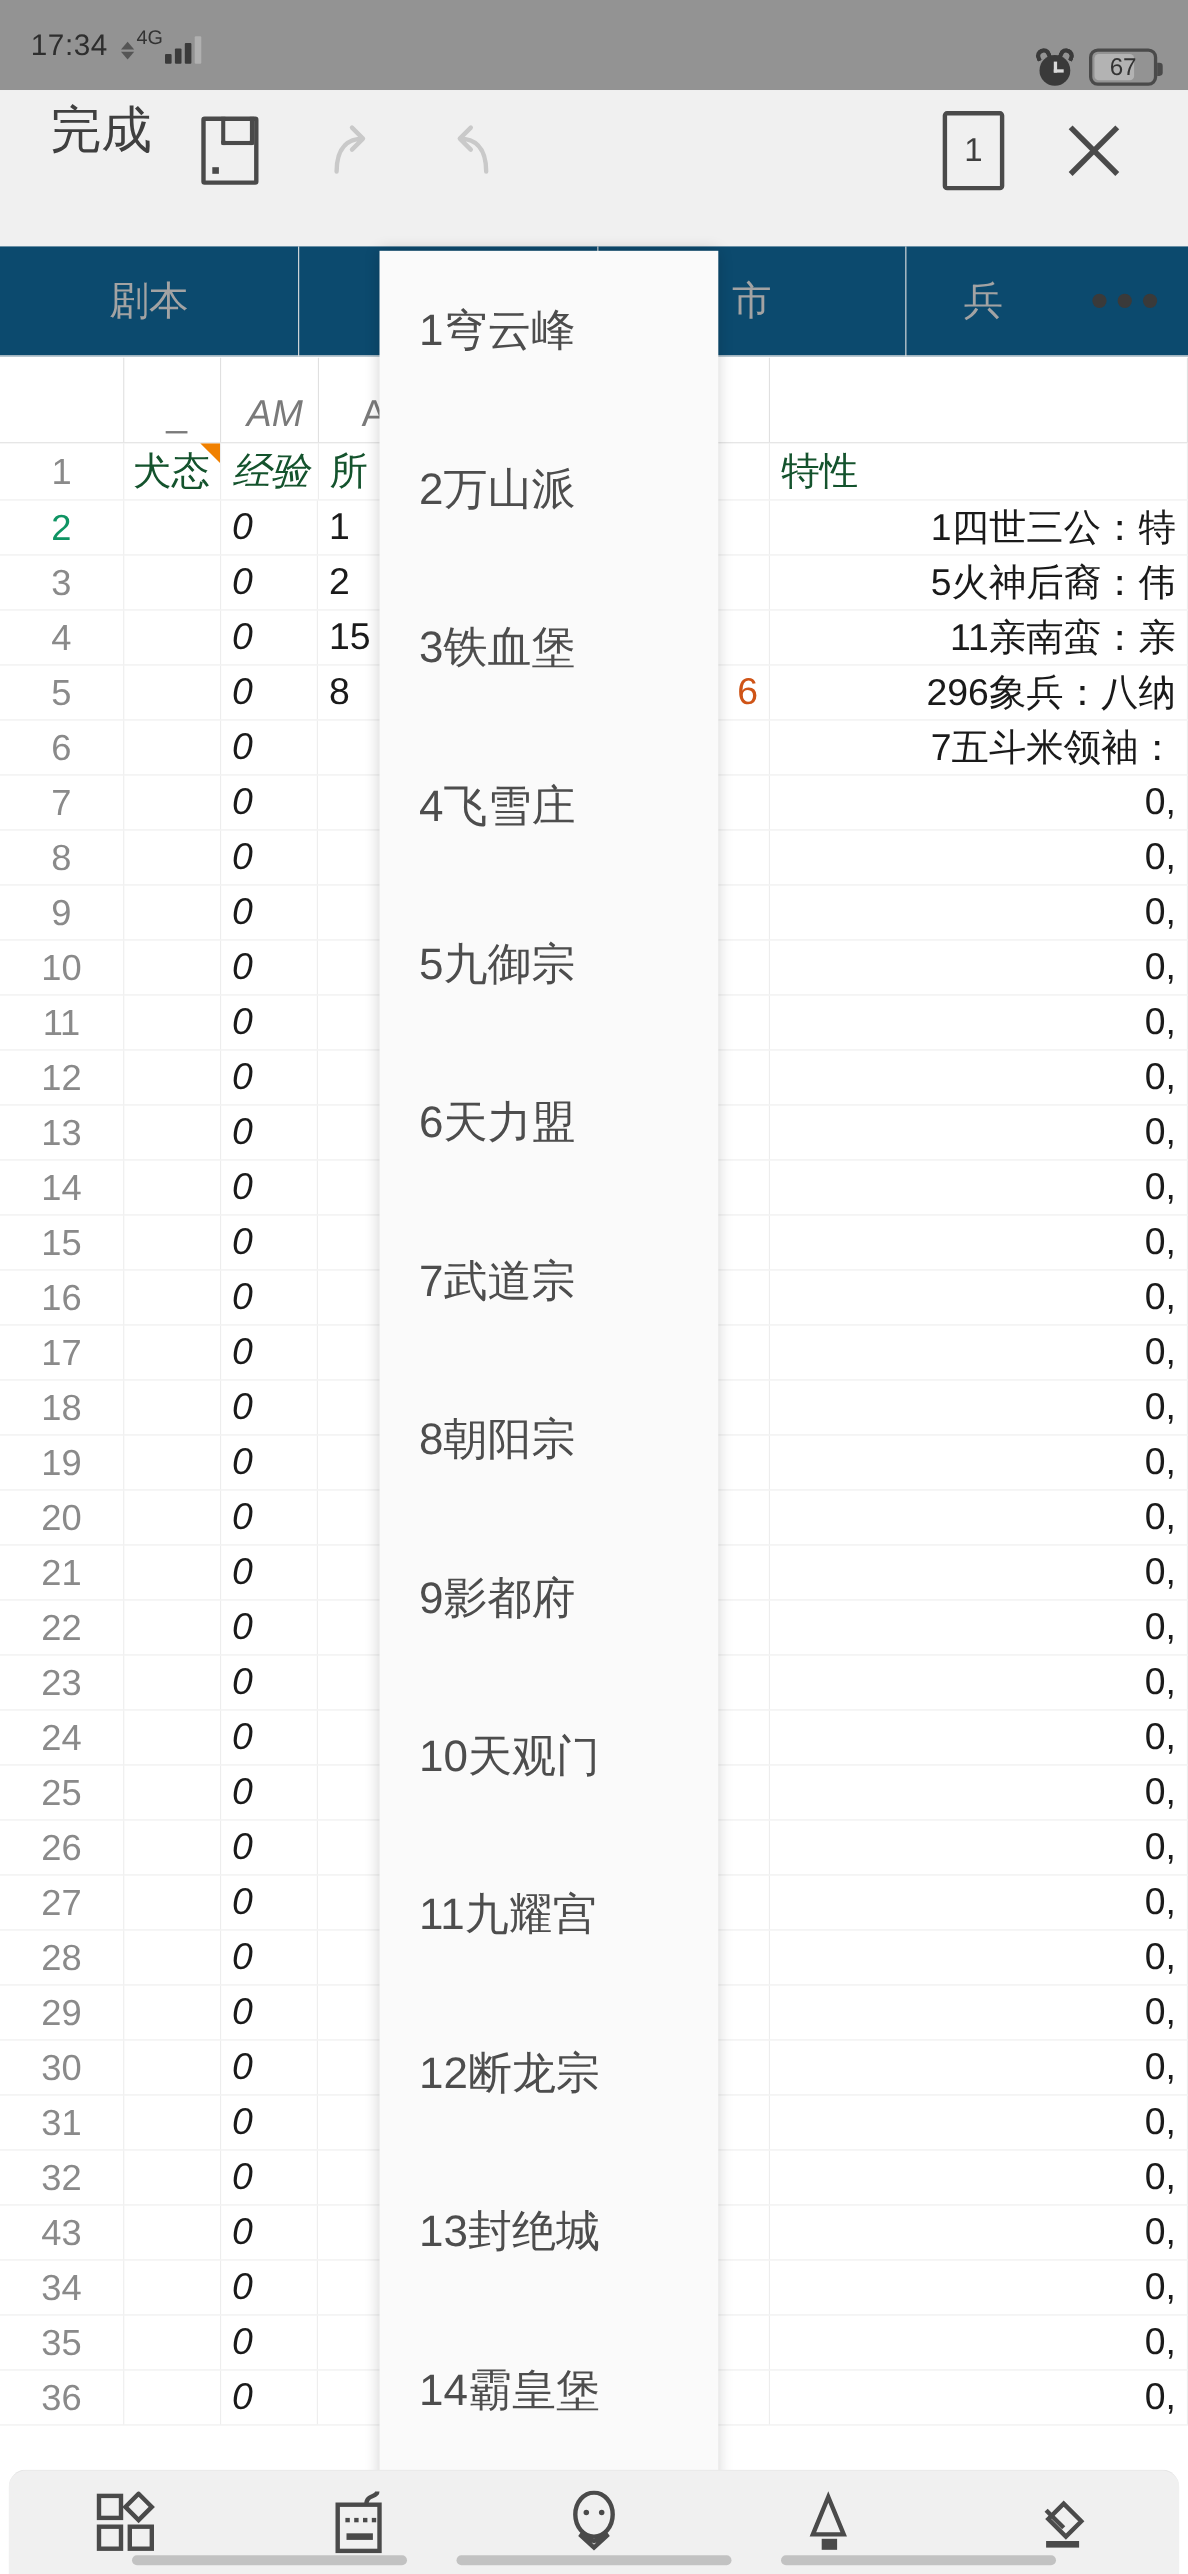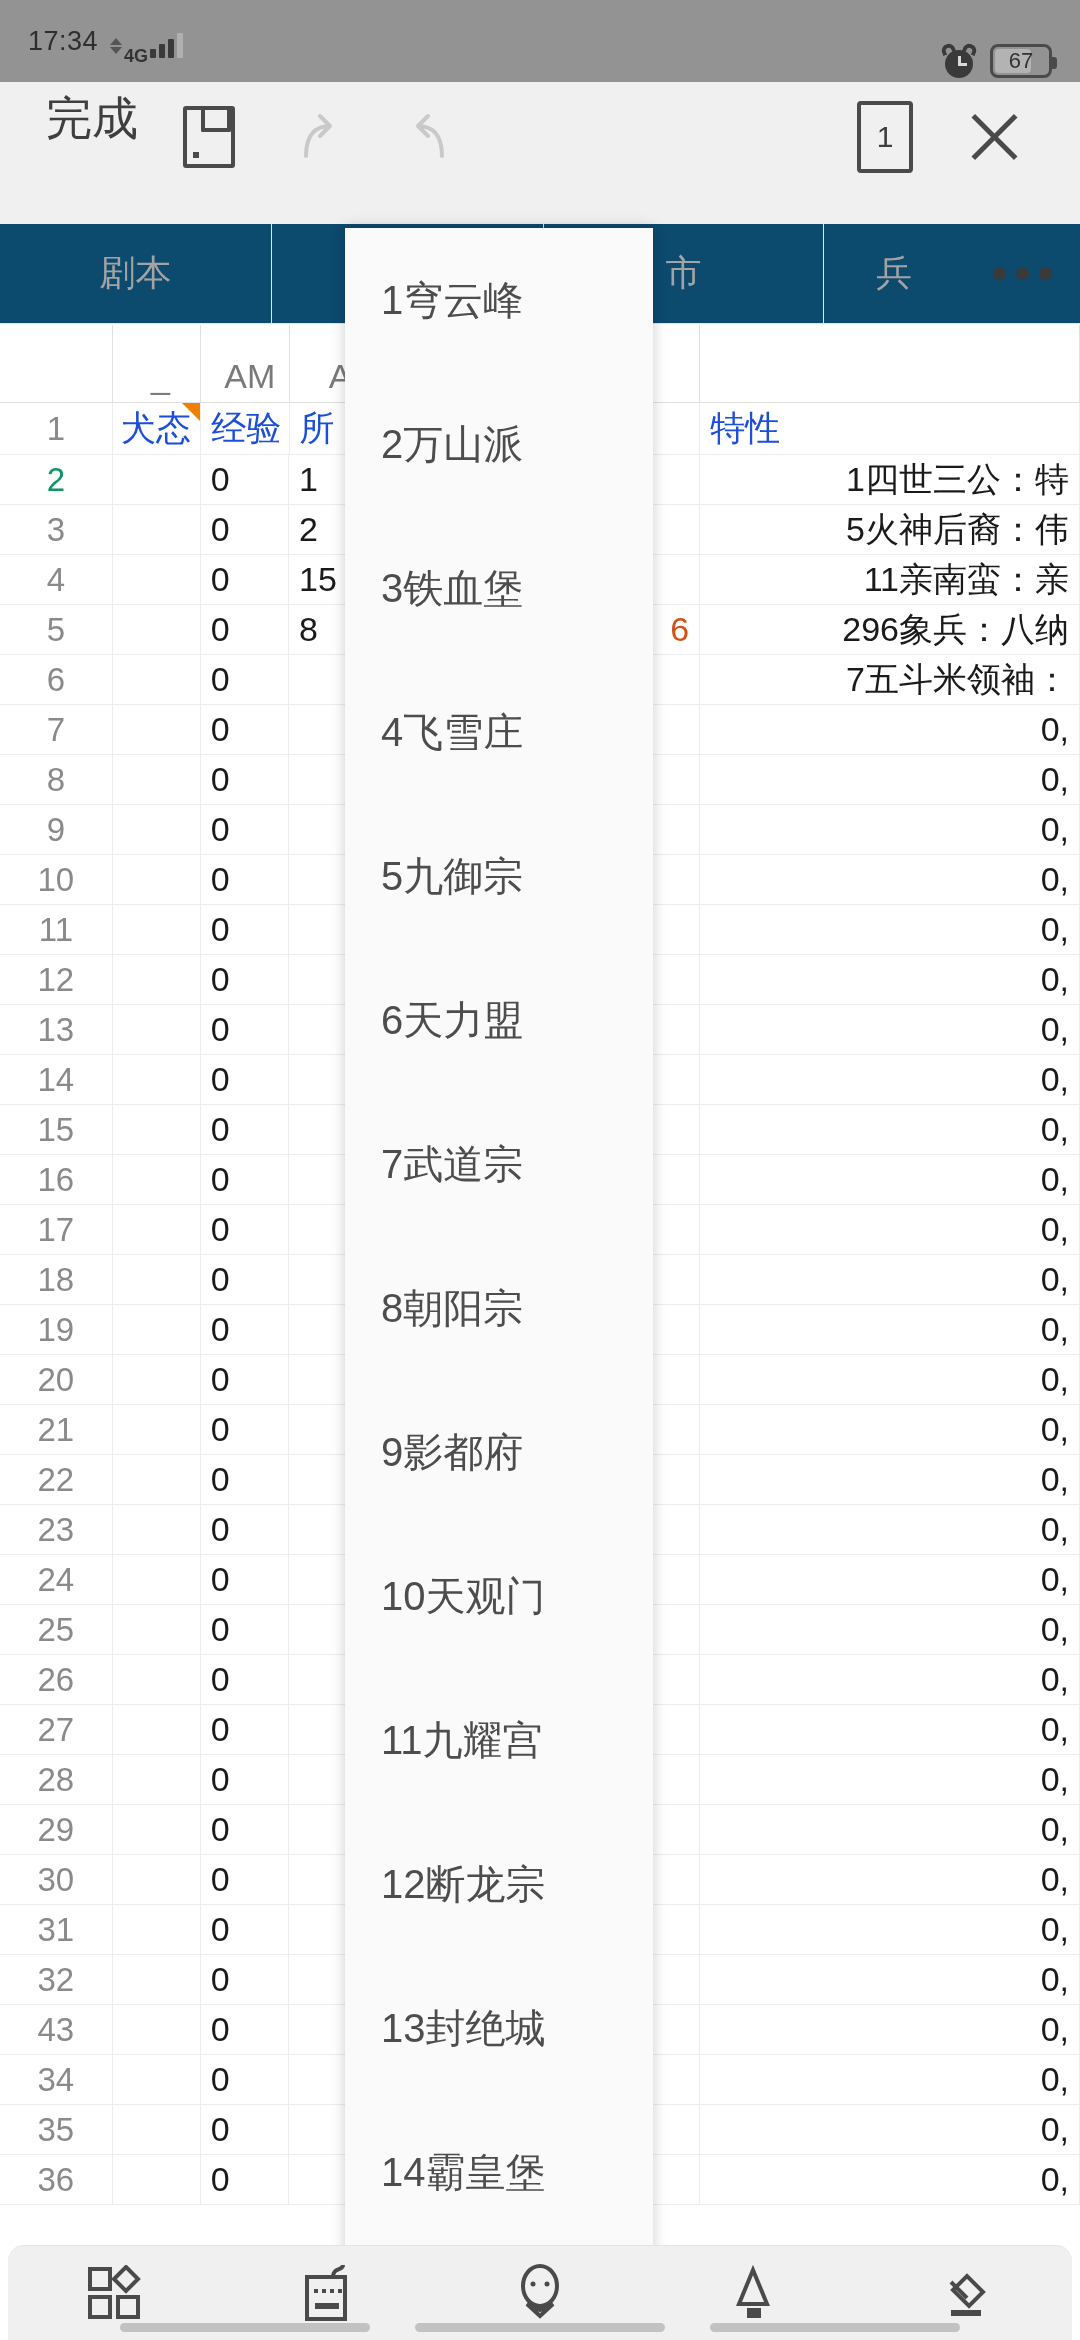--- a/index.html
+++ b/index.html
@@ -16,21 +16,21 @@
     position: absolute; left: 0; top: 0; width: 1080px; height: 82px;
     background: #939393; display: flex; align-items: center;
     padding: 0 28px; color: #2b2b2b;
   }
   .sb-time { font-size: 27px; letter-spacing: 0.5px; color: #2e2e2e; }
   .sb-net { display: flex; align-items: flex-end; margin-left: 12px; height: 34px; }
   .sb-arrows { display:flex; flex-direction:column; justify-content:center; margin-right:2px; padding-bottom:4px;}
   .sb-arrows span { display:block; width:0;height:0;border-left:6px solid transparent;border-right:6px solid transparent;}
   .sb-arrows .up { border-bottom:7px solid #555; margin-bottom:2px;}
   .sb-arrows .dn { border-top:7px solid #555;}
-  .sb-4g { font-size:18px; font-weight:bold; color:#333; align-self:flex-start; margin-right:2px;margin-top:22px; }
+  .sb-4g { font-size:18px; font-weight:normal; color:#333; align-self:flex-start; margin-right:2px; }
   .bars { display: flex; align-items: flex-end; gap: 3px; height: 26px; }
   .bars i { display:block; width:6px; background:#3a3a3a; border-radius:1px; }
   .bars i:nth-child(1){height:9px}
   .bars i:nth-child(2){height:14px}
   .bars i:nth-child(3){height:19px}
   .bars i:nth-child(4){height:25px; background:#b0b0b0}
   .sb-spacer { flex: 1; }
   .sb-right { display: flex; align-items: flex-end; gap: 14px; margin-top: 40px; }
   .alarm { position: relative; width: 34px; height: 34px; }
   .alarm .face { position:absolute; left:3px; top:6px; width:28px; height:28px; border-radius:50%; background:#3a3a3a;}
@@ -79,25 +79,25 @@
   .tab-more b { display:inline-block; width:13px; height:13px; border-radius:50%; background:#3a3a3a; margin:0 5px;}
 
   
   .sheet { position:absolute; left:0; top:325px; width:1080px; height:1920px; overflow:hidden; background:#fff; }
   .colhead { display:flex; height:78px; border-bottom:1px solid #e0e0e0; }
   .colhead .ch { border-right:1px solid #e0e0e0; display:flex; align-items:flex-end; justify-content:center;
                  color:#7a7a7a; font-size: 34px; padding-bottom: 6px; }
   .grow { display:flex; height:50px; border-bottom:1px solid #ededed; }
   .grow .cell { border-right:1px solid #ededed; display:flex; align-items:center; font-size:34px; color:#1a1a1a; overflow:hidden; white-space:nowrap; }
   .grow.hdr { height:52px; }
-  .grow.hdr .cell { font-size:35px; color:#1d4ed8; }
+  .grow.hdr .cell { font-size:35px; color:#14532d; }
   .c-num { width: 124px; justify-content:center; color:#8a8a8a !important; font-size:33px !important; }
   .c-num.sel { color:#0f9463 !important; }
   .c-a { width: 96px; padding-left:8px; position:relative; }
-  .c-b { width: 96px; padding-left:10px; }
+  .c-b { width: 96px; padding-left:10px;font-style:italic; }
   .c-c { width: 100px; padding-left:10px; }
   .c-d { width: 188px; padding-left:10px; }
   .c-e { width: 160px; padding-left:10px; }
   .c-f { width: 416px; padding-left:10px; }
   .hdr .c-a:after{ content:""; position:absolute; right:0; top:0; border-top:18px solid #f08000; border-left:18px solid transparent;}
   .orange { color: #cf5417 !important; }
   .r-right { justify-content:flex-end; padding-right:10px !important; }
 
   
   .dropdown {

